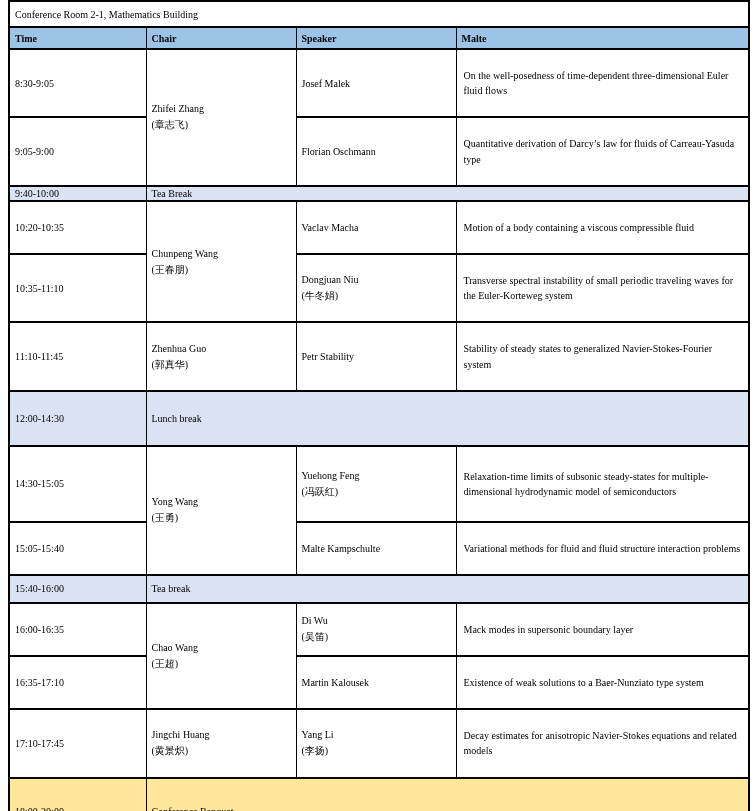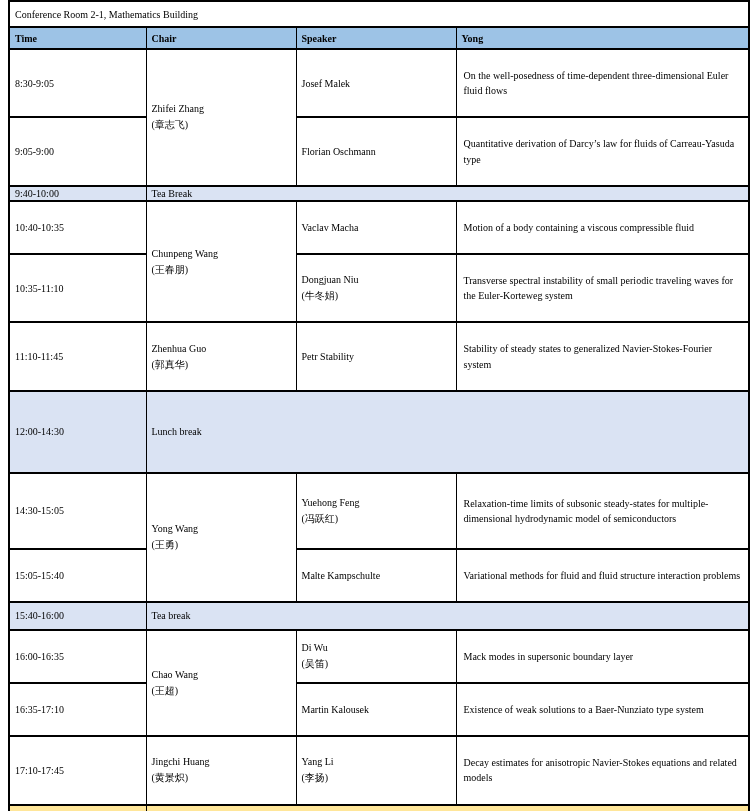--- a/index.html
+++ b/index.html
@@ -76,21 +76,21 @@
 
     <tbody>
         <tr style="height:26px">
       <td colspan="4">Conference Room 2-1, Mathematics Building</td>
     </tr>
 
     <tr class="header-row" style="height:22px">
       <th>Time</th>
       <th>Chair</th>
       <th>Speaker</th>
-      <th>Yong</th>
+      <th>Malte</th>
     </tr>
 
     <tr style="height:52px">
       <td class="time-cell">8:30-9:05</td>
       <td class="chair-cell" rowspan="2">
         <div>Zhifei Zhang</div>
         <div>(章志飞)</div>
       </td>
       <td class="speaker-cell">Josef Malek</td>
       <td class="title-cell">On the well-posedness of time-dependent three-dimensional Euler fluid flows</td>
@@ -101,21 +101,21 @@
       <td class="speaker-cell">Florian Oschmann</td>
       <td class="title-cell">Quantitative derivation of Darcy’s law for fluids of Carreau-Yasuda type</td>
     </tr>
 
     <tr class="break-row" style="height:14px">
       <td class="time-cell">9:40-10:00</td>
       <td colspan="3">Tea Break</td>
     </tr>
 
     <tr style="height:47px">
-      <td class="time-cell">10:40-10:35</td>
+      <td class="time-cell">10:20-10:35</td>
       <td class="chair-cell" rowspan="2">
         <div>Chunpeng Wang</div>
         <div>(王春朋)</div>
       </td>
       <td class="speaker-cell">Vaclav Macha</td>
       <td class="title-cell">Motion of a body containing a viscous compressible fluid</td>
     </tr>
 
     <tr style="height:66px">
       <td class="time-cell">10:35-11:10</td>
@@ -129,21 +129,21 @@
     <tr style="height:52px">
       <td class="time-cell">11:10-11:45</td>
       <td class="chair-cell">
         <div>Zhenhua Guo</div>
         <div>(郭真华)</div>
       </td>
       <td class="speaker-cell">Petr Stability</td>
       <td class="title-cell">Stability of steady states to generalized Navier-Stokes-Fourier system</td>
     </tr>
 
-    <tr class="break-row" style="height:82px">
+    <tr class="break-row" style="height:55px">
       <td class="time-cell">12:00-14:30</td>
       <td colspan="3">Lunch break</td>
     </tr>
 
     <tr style="height:76px">
       <td class="time-cell">14:30-15:05</td>
       <td class="chair-cell" rowspan="2">
         <div>Yong Wang</div>
         <div>(王勇)</div>
       </td>

